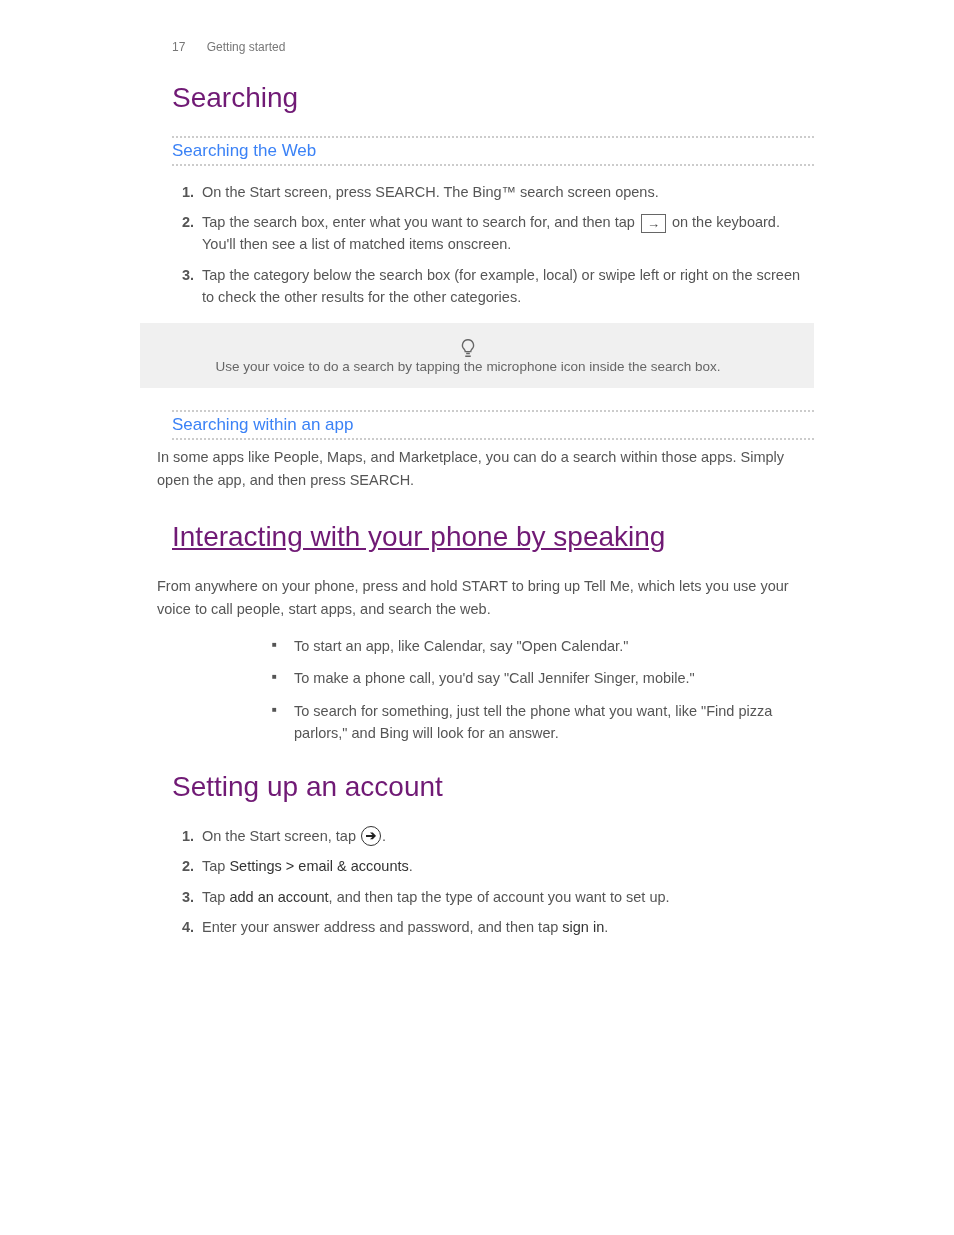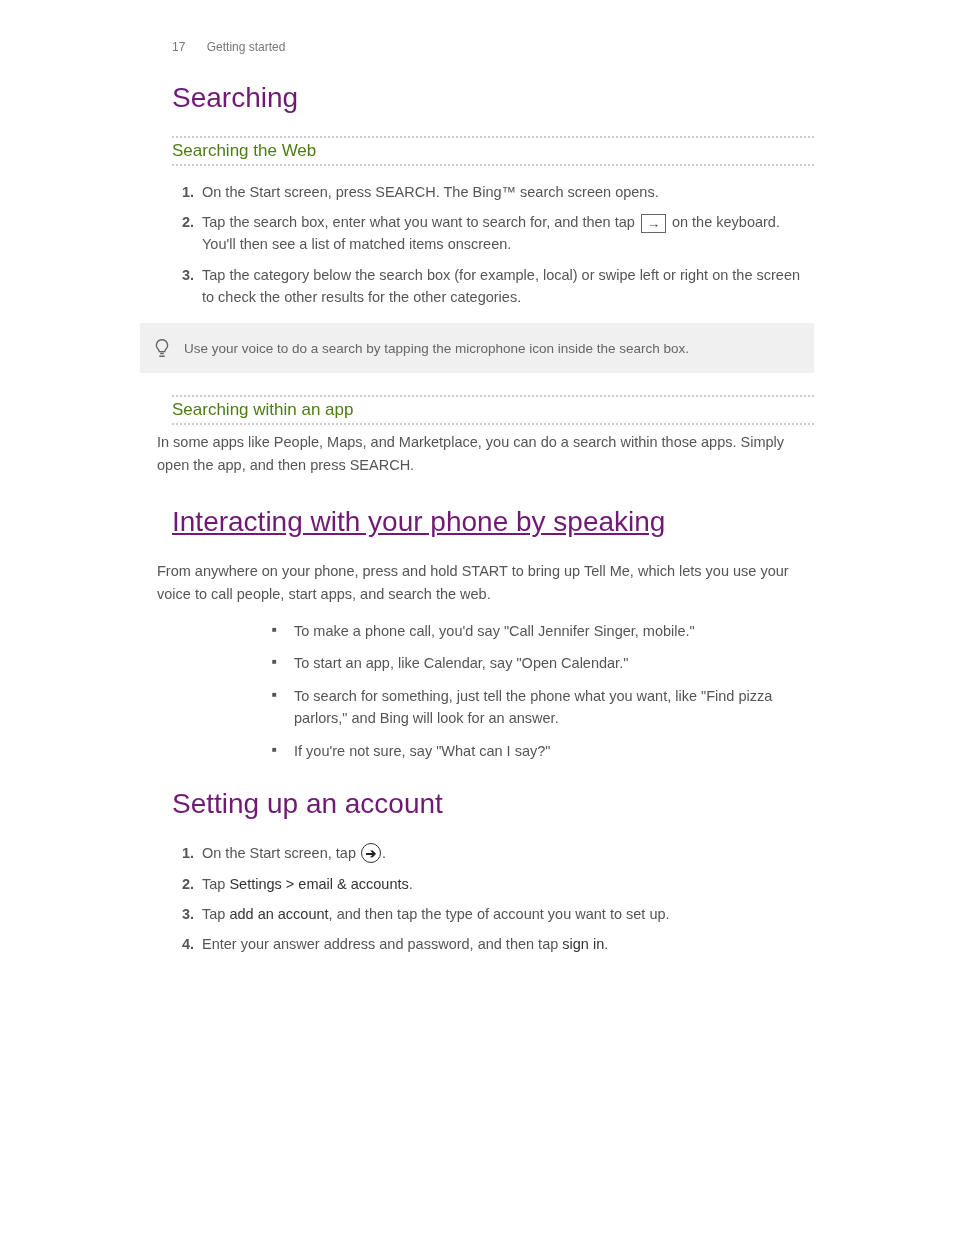--- a/index.html
+++ b/index.html
@@ -33,21 +33,21 @@
     margin-top: 0;
     margin-bottom: 22px;
   }
   .dotted-top {
     border-top: 2px dotted #ccc;
     margin-left: 32px;
     margin-bottom: 3px;
   }
   h2.subheading {
     margin-left: 32px;
-    color: #4d7c0f;
+    color: #3b82f6;
     font-size: 17px;
     font-weight: 400;
     margin-top: 0;
     margin-bottom: 3px;
     border-bottom: 2px dotted #ccc;
     padding-bottom: 3px;
   }
   ol.steps {
     margin-left: 32px;
     padding-left: 26px;
@@ -64,20 +64,21 @@
     color: #555;
   }
   .tipbox {
     display: flex;
     align-items: center;
     background: #f0f0f0;
     padding: 14px 18px 14px 0;
     margin: 14px 0 22px 0;
     font-size: 13.5px;
     color: #666;
+    flex-direction: column;
   }
   .tipbox .bulb-col {
     width: 44px;
     display:flex;
     justify-content:center;
   }
   .tipbox .bulb {
     width: 22px;
     height: 22px;
     stroke: #666;
@@ -176,24 +177,23 @@
   </div>
 
   <div class="dotted-top"></div>
   <h2 class="subheading">Searching within an app</h2>
   <p class="body">In some apps like People, Maps, and Marketplace, you can do a search within those apps. Simply open the app, and then press SEARCH.</p>
 
   <h1 class="heading" style="margin-top:30px;text-decoration:underline;">Interacting with your phone by speaking</h1>
   <p class="body">From anywhere on your phone, press and hold START to bring up Tell Me, which lets you use your voice to call people, start apps, and search the web.</p>
 
   <ul class="bullets">
+    <li><span>To start an app, like Calendar, say "Open Calendar."</span></li>
     <li><span>To make a phone call, you'd say "Call Jennifer Singer, mobile."</span></li>
-    <li><span>To start an app, like Calendar, say "Open Calendar."</span></li>
     <li><span>To search for something, just tell the phone what you want, like "Find pizza parlors," and Bing will look for an answer.</span></li>
-    <li><span>If you're not sure, say "What can I say?"</span></li>
   </ul>
 
   <h1 class="heading" style="margin-top:26px;">Setting up an account</h1>
 
   <ol class="steps">
     <li>
       <span>On the Start screen, tap </span><span class="arrow-circle-icon">➔</span><span>.</span>
     </li>
     <li>
       <span>Tap </span><span class="bold">Settings &gt; email &amp; accounts</span><span>.</span>

